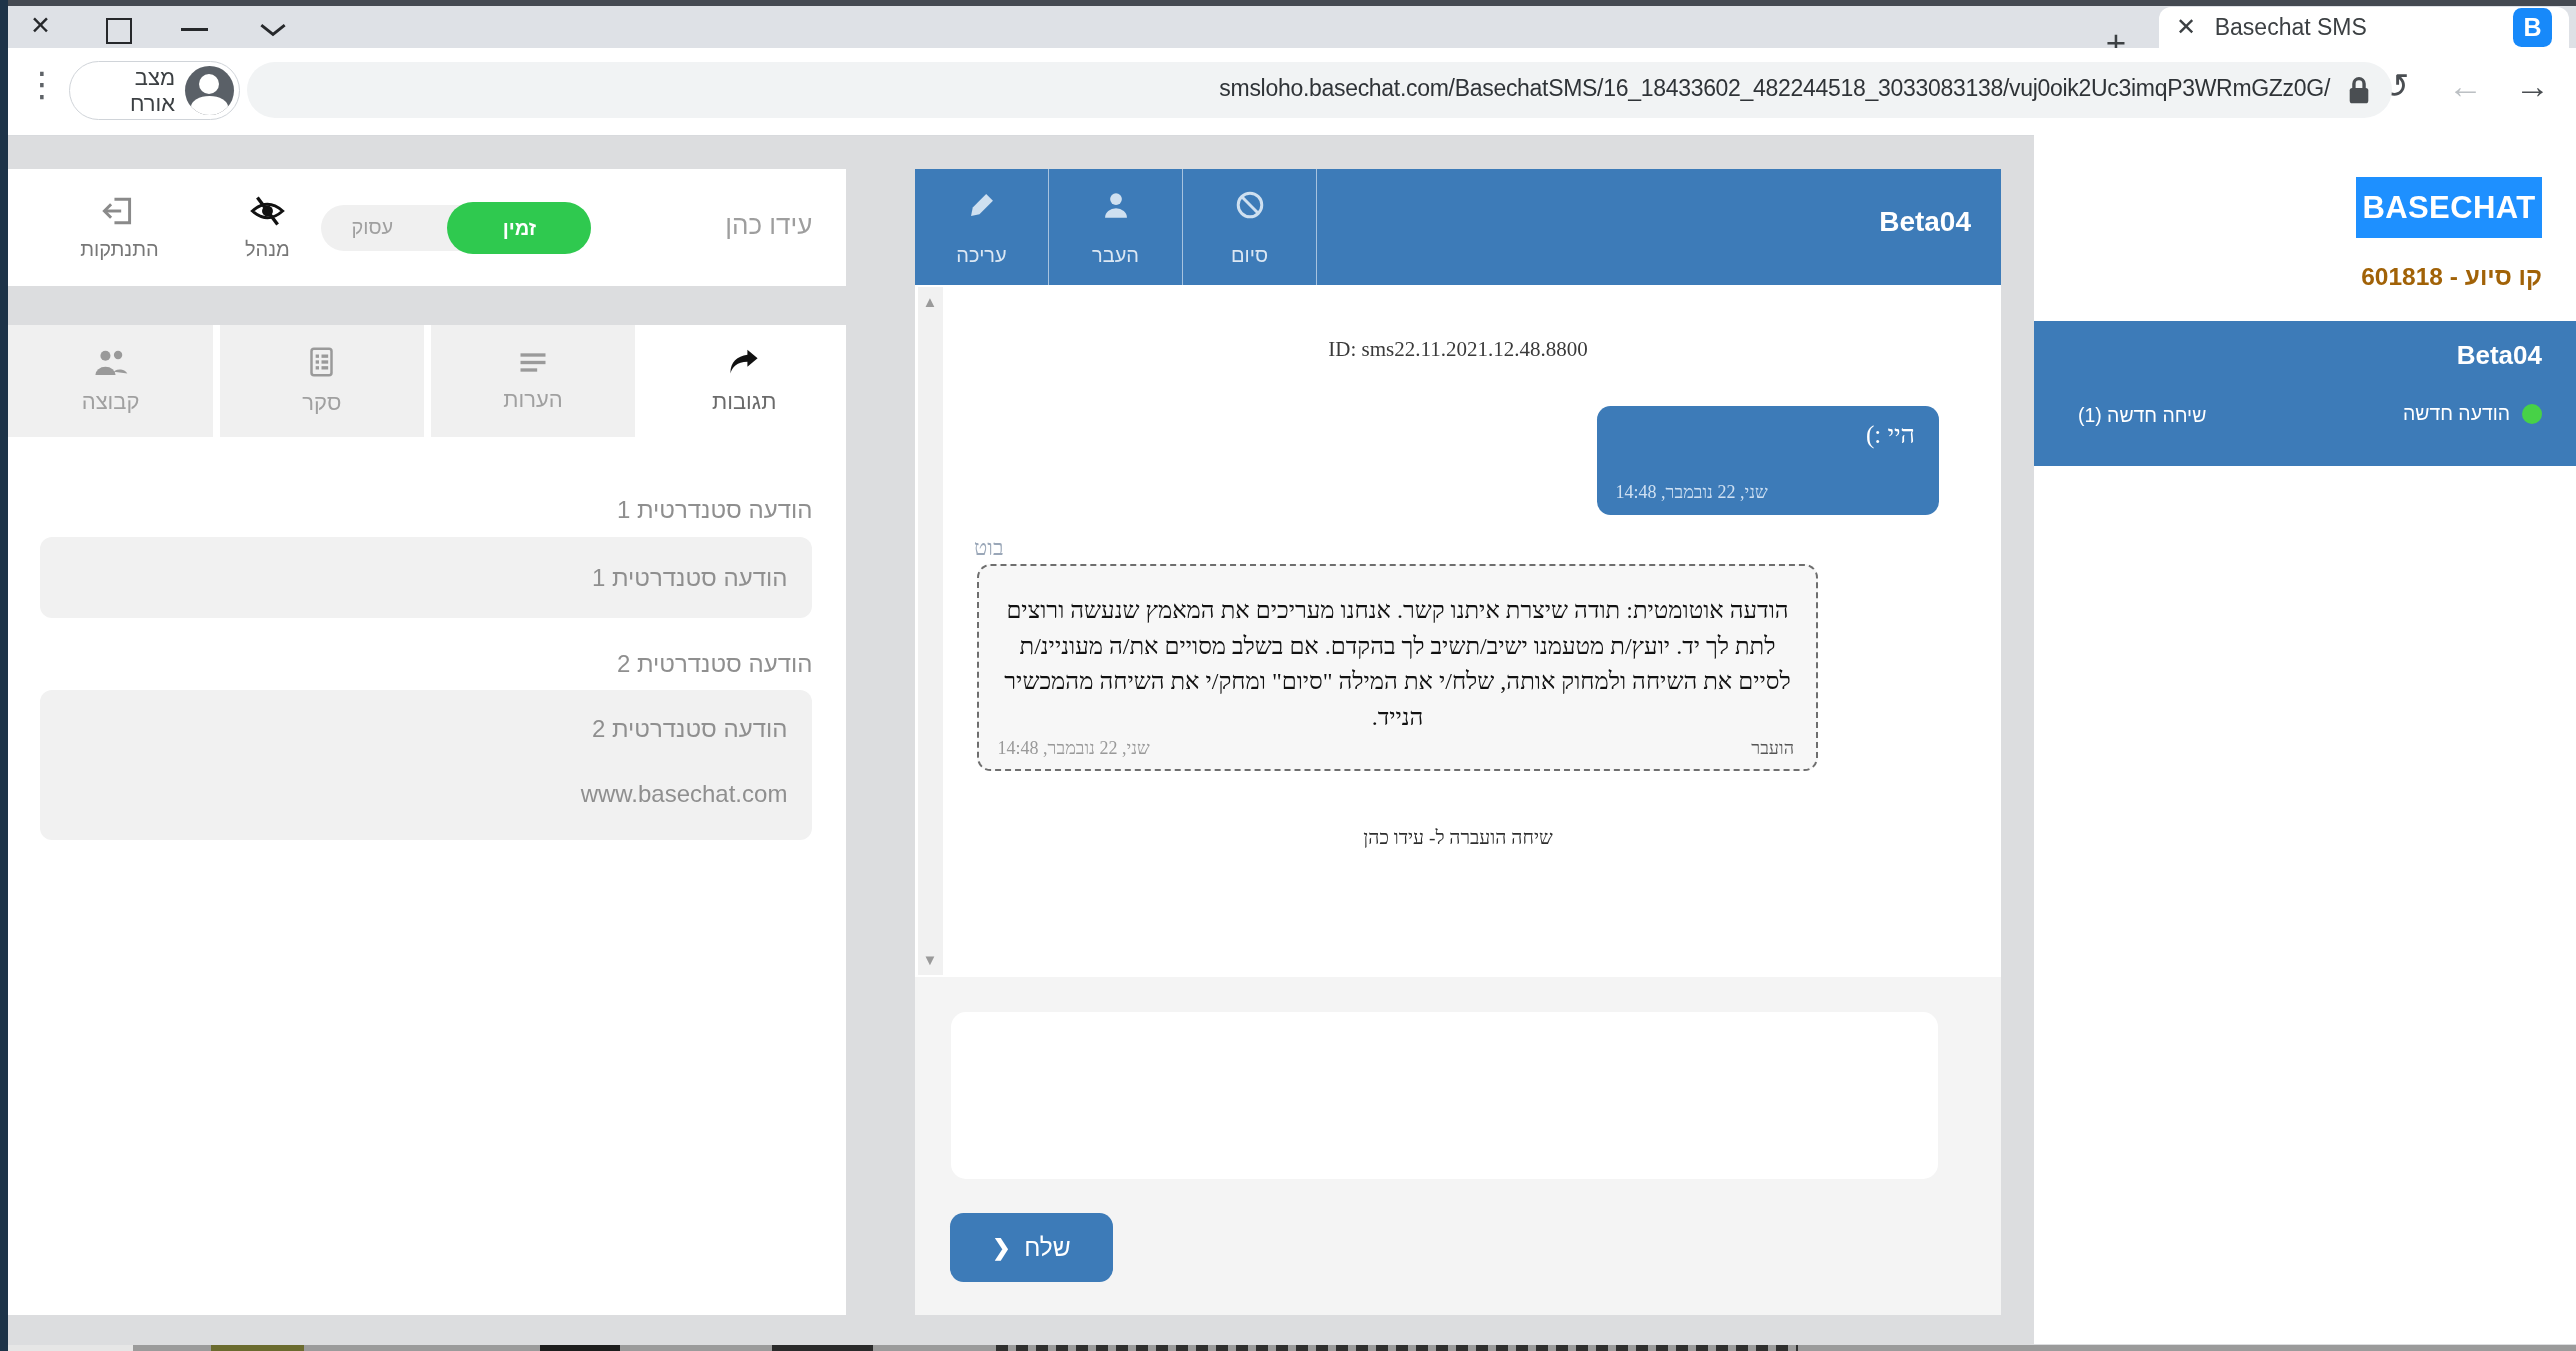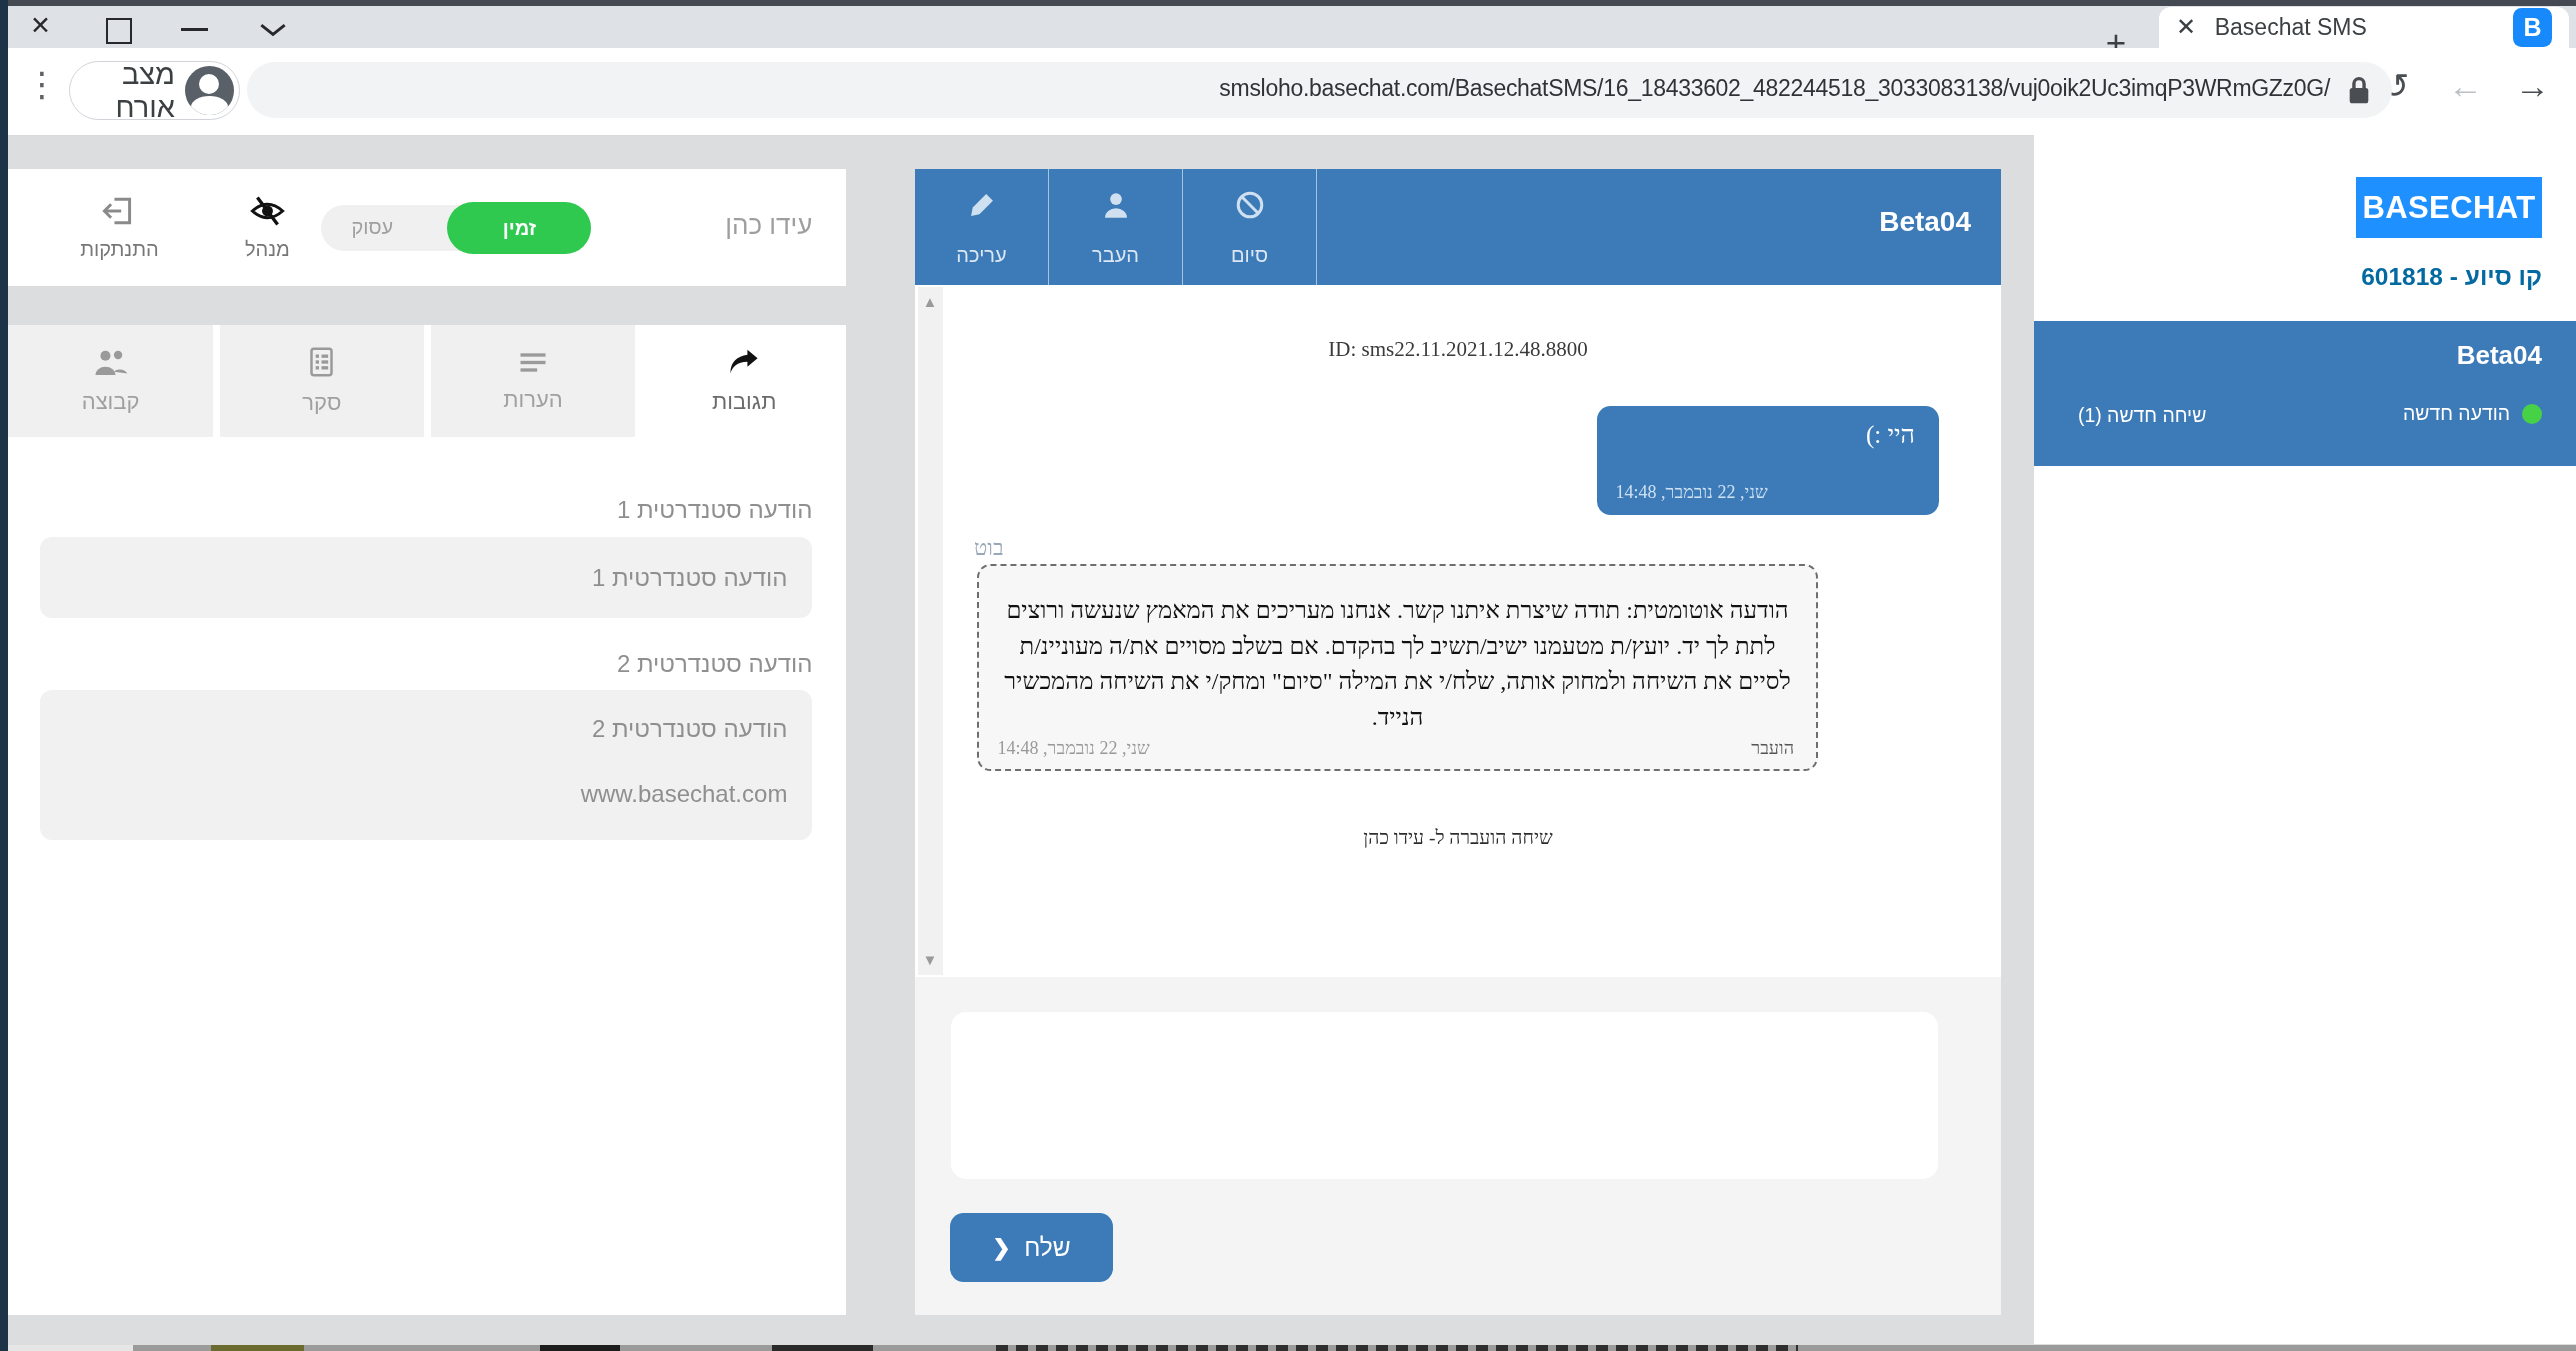--- a/index.html
+++ b/index.html
@@ -25,29 +25,29 @@
   .toolbar{left:0;top:48px;width:2576px;height:87px;background:#ffffff;border-bottom:0.8px solid #d8dadd;}
   .nav-ic{top:68px;font-size:35px;line-height:1;color:#4a4e52;}
   .urlbar{left:247px;top:62px;width:2145px;height:56px;background:#f1f3f4;border-radius:28px;}
   .url-text{position:absolute;right:62px;top:12.7px;font-size:23px;color:#2f3337;direction:ltr;letter-spacing:-0.3px;}
   .lock{position:absolute;right:22px;top:13.5px;}
   .chip{left:69px;top:61px;width:171px;height:59px;border:1.7px solid #d0d4d9;border-radius:30px;background:#fff;
         display:flex;align-items:center;justify-content:flex-start;padding:0 5px;box-sizing:border-box;direction:rtl;}
   .chip-avatar{width:49px;height:49px;border-radius:50%;background:#5a6067;position:relative;overflow:hidden;flex:none;}
   .chip-avatar::before{content:"";position:absolute;left:14.4px;top:8.4px;width:20px;height:20px;border-radius:50%;background:#fff;}
   .chip-avatar::after{content:"";position:absolute;left:6px;top:30px;width:37px;height:22px;border-radius:50%;background:#fff;}
-  .chip-label{font-size:29px;color:#3c4043;margin:12px 10px;}
+  .chip-label{font-size:22px;color:#3c4043;margin:12px 10px;}
   .kebab{left:25px;top:64px;font-size:34px;color:#5f6368;letter-spacing:0;}
 
   
   .sidebar{left:2034px;top:135px;width:542px;height:1209px;background:#ffffff;}
   .logo-box{position:absolute;right:34px;top:42px;width:186px;height:61px;background:#1e90ff;
             display:flex;align-items:center;justify-content:center;}
   .logo-text{color:#fff;font-weight:bold;font-size:31px;letter-spacing:0.4px;font-family:"Liberation Sans",sans-serif;}
-  .hotline{position:absolute;right:34px;top:128px;font-size:24.5px;font-weight:bold;color:#0369a1;direction:rtl;}
+  .hotline{position:absolute;right:34px;top:128px;font-size:24.5px;font-weight:bold;color:#a16207;direction:rtl;}
   .convo-card{position:absolute;left:0;top:186px;width:542px;height:145px;background:#3d7bb8;direction:rtl;}
   .convo-name{position:absolute;right:34px;top:18.6px;color:#fff;font-size:26px;font-weight:600;}
   .convo-status{position:absolute;right:34px;top:81px;display:flex;align-items:center;direction:rtl;}
   .green-dot{width:20px;height:20px;border-radius:50%;background:#47d147;margin-left:12px;}
   .convo-status-label{color:#fff;font-size:19.4px;}
   .convo-badge{position:absolute;left:20px;top:83px;color:#fff;font-size:19.4px;direction:rtl;margin-left:24px;}
 
   
   .chat-header{left:915px;top:169px;width:1086px;height:117px;background:#3d7bb8;direction:rtl;}
   .chat-title{position:absolute;right:30px;top:37px;color:#fff;font-size:28px;font-weight:600;direction:ltr;}

